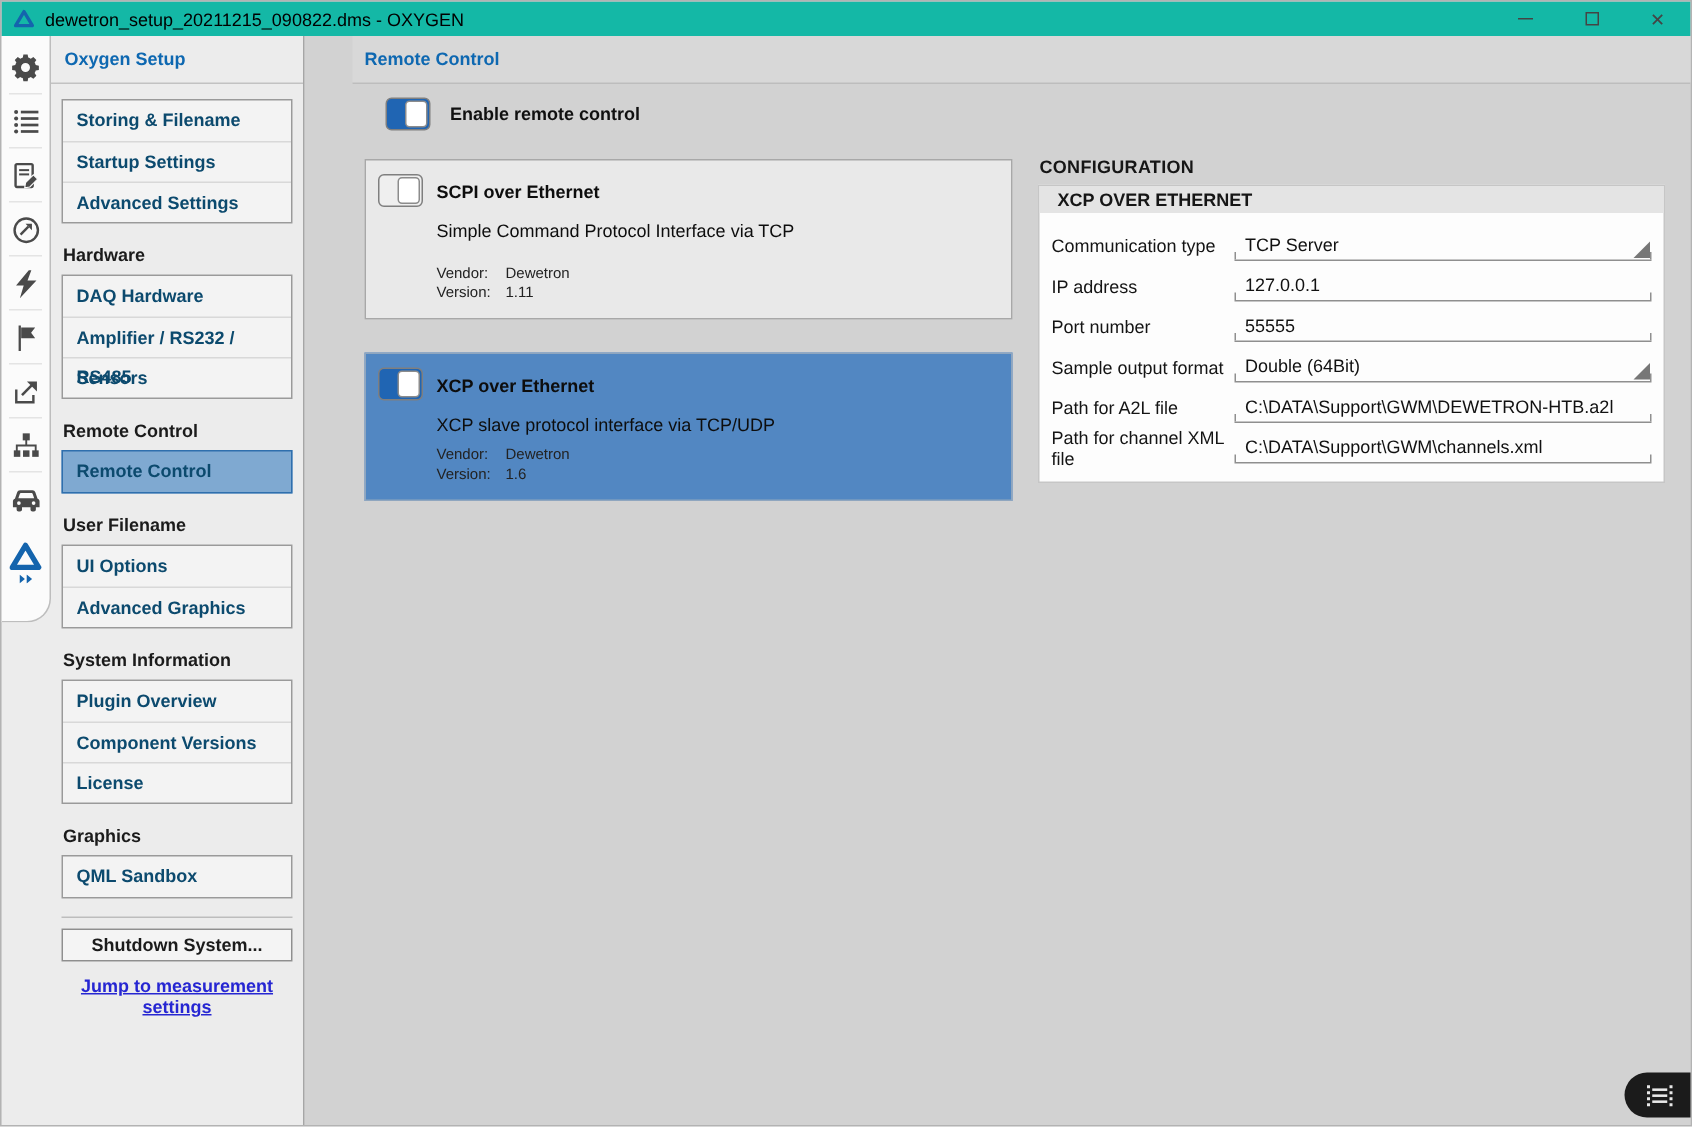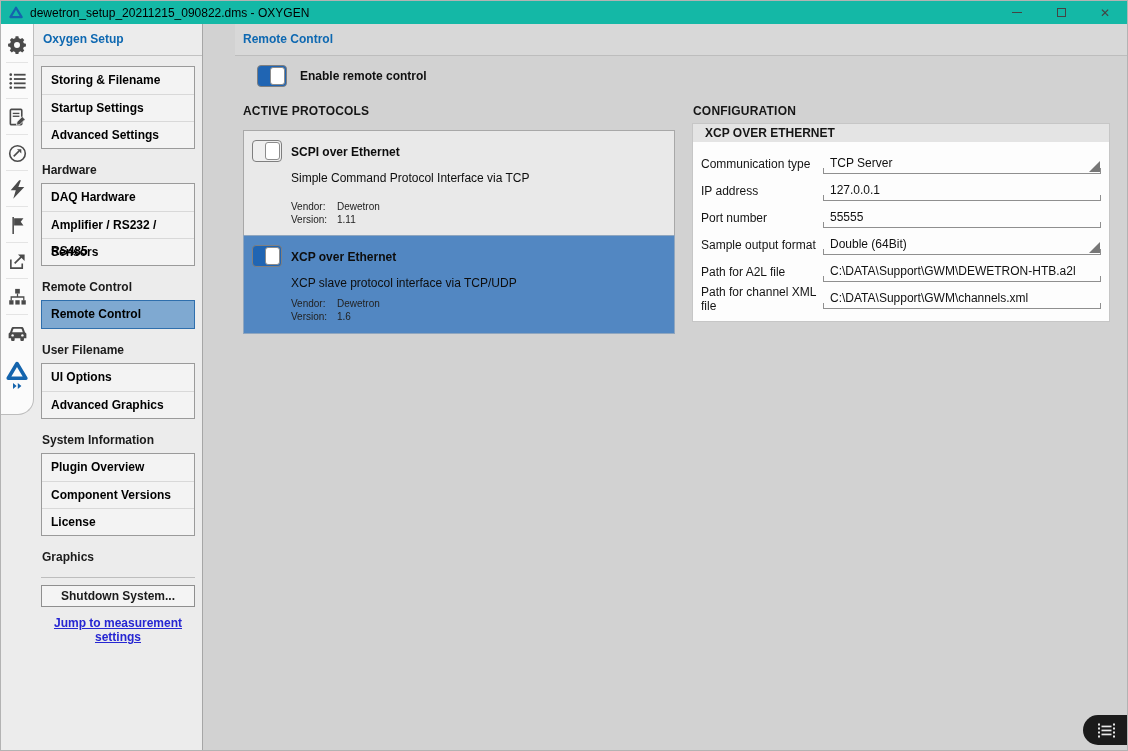--- a/index.html
+++ b/index.html
@@ -24,21 +24,21 @@
   .nav-item:not(.no-div)::after { content:""; position:absolute; bottom:0; left:5px; right:5px; height:1px; background:#e4e4e4; }
   .nav-item svg { display:block; }
   .nav-logo { height:48px; flex-direction:column; }
   .nav-logo .ff { margin-top:2px; }
 
   
   #sidebar { position:absolute; left:0; top:23px; width:202px; height:728px; background:#ececec; border-right:1px solid #a6a6a6; }
   #sidebar-header { height:32px; line-height:31px; padding-left:42px; color:#0e68b1; font-weight:700; font-size:12px; border-bottom:1px solid #c2c2c2; }
   #sidebar-content { padding:10px 7px 0 40px; }
   .group-box { background:#f3f3f3; border:1px solid #9a9a9a; }
-  .group-box .g-item { height:27px; line-height:26px; padding-left:9px; font-weight:600; color:#000000; cursor:pointer; }
+  .group-box .g-item { height:27px; line-height:26px; padding-left:9px; font-weight:600; color:#0c4a6e; cursor:pointer; }
   .group-box .g-item + .g-item { border-top:1px solid #d8d8d8; }
   .group-box.selected { border-color:#2f6fad; background:#7fa9d1; }
   .section-label { margin:14px 0 5px 1px; font-weight:600; color:#1b1b1b; height:15px; line-height:15px; }
   .side-divider { margin-top:12px; height:1px; background:#bdbdbd; }
   .side-btn { margin-top:7px; height:22px; width:100%; background:#f4f4f4; border:1px solid #8f8f8f;
     font-family:"Liberation Sans",sans-serif; font-size:12px; font-weight:600; color:#1b1b1b; display:block; cursor:pointer; }
   .side-btn + .side-btn { margin-top:8px; }
   #jump-link { display:block; margin-top:9px; text-align:center; color:#2626d2; font-weight:700; text-decoration:underline; cursor:pointer; }
 
   
@@ -50,21 +50,21 @@
   .switch.on { background:#2065b3; }
 
   #enable-row { position:absolute; left:8px; top:41px; display:flex; align-items:center; gap:13px;margin-left:14px; }
   #enable-row .lbl { font-weight:600; color:#101010; }
 
   .sect-title { position:absolute; top:80px; font-weight:700; color:#161616; letter-spacing:.2px; }
   #protocols-title { left:8px; }
   #config-title { left:458px; }
 
   .proto-card { position:absolute; left:8px; width:432px; border:1px solid #a8a8a8; cursor:pointer; }
-  #card-scpi { top:106px; height:107px; background:#e9e9e9; }
+  #card-scpi { top:82px; height:107px; background:#e9e9e9; }
   #card-xcp  { top:211px; height:99px; background:#5287c2; border-color:#8fa6bf; }
   .proto-card .switch { position:absolute; left:8px; top:9px; }
   .proto-card .p-name { position:absolute; left:47px; top:14px; font-weight:700; color:#0d0d0d; }
   .proto-card .p-desc { position:absolute; left:47px; top:40px; color:#0d0d0d; }
   .proto-card .meta { position:absolute; left:47px; font-size:10px; color:#222; }
   .proto-card .meta .m-label { display:inline-block; width:46px; }
   .proto-card .m-vendor { bottom:24px; }
   .proto-card .m-version { bottom:11px; }
 
   #config-panel { position:absolute; left:457px; top:99px; width:418px; background:#fdfdfd; border:1px solid #c6c6c6; padding-bottom:9px; }
@@ -133,20 +133,23 @@
       </div>
 
       <div class="section-label">System Information</div>
       <div class="group-box">
         <div class="g-item">Plugin Overview</div>
         <div class="g-item">Component Versions</div>
         <div class="g-item">License</div>
       </div>
 
       <div class="section-label">Graphics</div>
+      <div class="group-box">
+        <div class="g-item">QML Sandbox</div>
+      </div>
 
       <div class="side-divider"></div>
       <button class="side-btn">Shutdown System...</button>
       <a id="jump-link">Jump to measurement settings</a>
     </div>
   </div>
 
   <div id="icon-strip">
     <div class="nav-item">
       <svg width="20" height="20" viewBox="0 0 24 24" fill="#4a4a4a">

